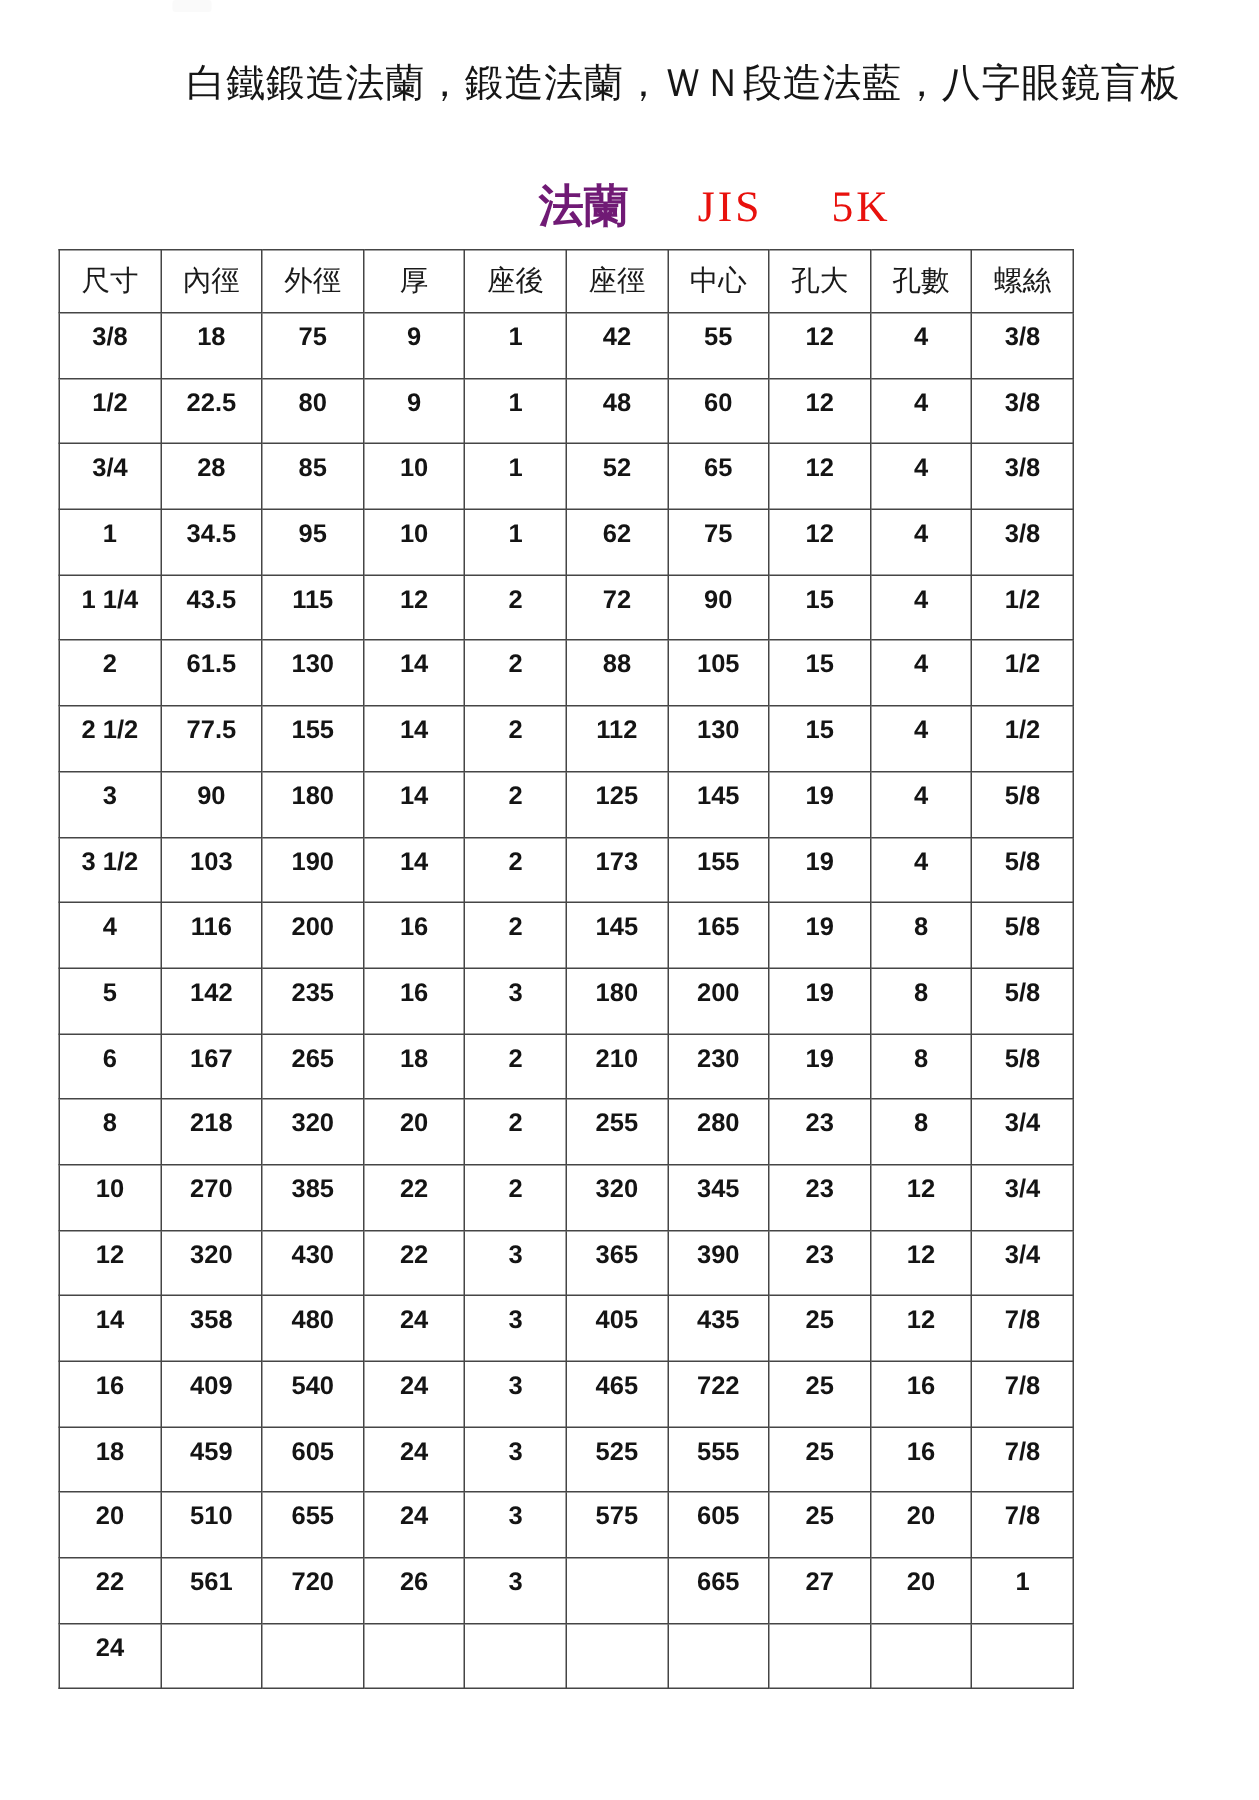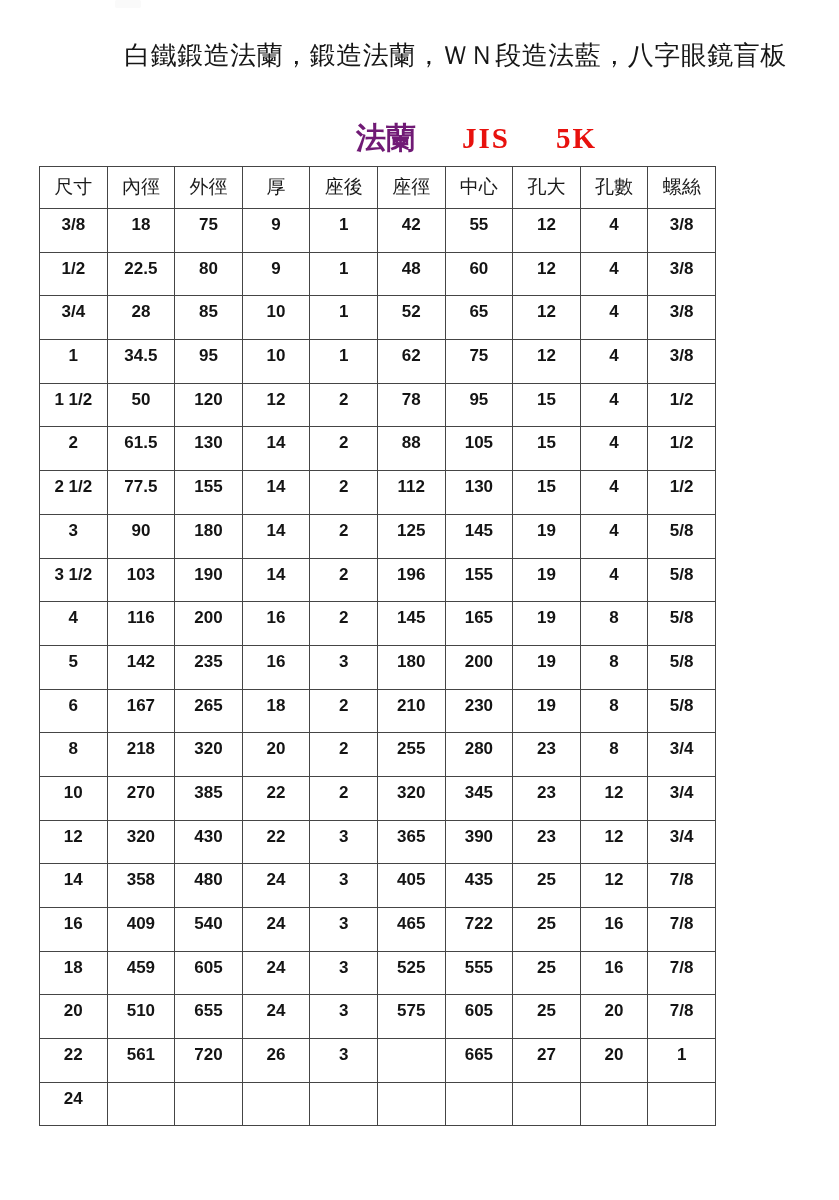--- a/index.html
+++ b/index.html
@@ -46,21 +46,21 @@
     line-height: 34px;
   }
   .subtitle .cn {
     font-size: 30px;
     font-weight: bold;
     color: #701a75;
     font-family: "Liberation Sans", sans-serif;
   }
   .subtitle .latin {
     font-size: 29px;
-    font-weight: 700;
+    font-weight: 400;
     color: #111111;
     font-family: "Liberation Serif", serif;
     letter-spacing: 2px;
   }
   .subtitle .red { color: var(--accent-red); }
   .spec-table {
     position: absolute;
     left: 3px; top: 166px;
     width: 677px;
     border-collapse: collapse;
@@ -163,27 +163,27 @@
           <td>95</td>
           <td>10</td>
           <td>1</td>
           <td>62</td>
           <td>75</td>
           <td>12</td>
           <td>4</td>
           <td>3/8</td>
         </tr>
         <tr>
-          <td>1 1/2</td>
-          <td>50</td>
-          <td>120</td>
-          <td>12</td>
-          <td>2</td>
-          <td>78</td>
-          <td>95</td>
+          <td>1 1/4</td>
+          <td>43.5</td>
+          <td>115</td>
+          <td>12</td>
+          <td>2</td>
+          <td>72</td>
+          <td>90</td>
           <td>15</td>
           <td>4</td>
           <td>1/2</td>
         </tr>
         <tr>
           <td>2</td>
           <td>61.5</td>
           <td>130</td>
           <td>14</td>
           <td>2</td>
@@ -216,21 +216,21 @@
           <td>19</td>
           <td>4</td>
           <td>5/8</td>
         </tr>
         <tr>
           <td>3 1/2</td>
           <td>103</td>
           <td>190</td>
           <td>14</td>
           <td>2</td>
-          <td>196</td>
+          <td>173</td>
           <td>155</td>
           <td>19</td>
           <td>4</td>
           <td>5/8</td>
         </tr>
         <tr>
           <td>4</td>
           <td>116</td>
           <td>200</td>
           <td>16</td>

